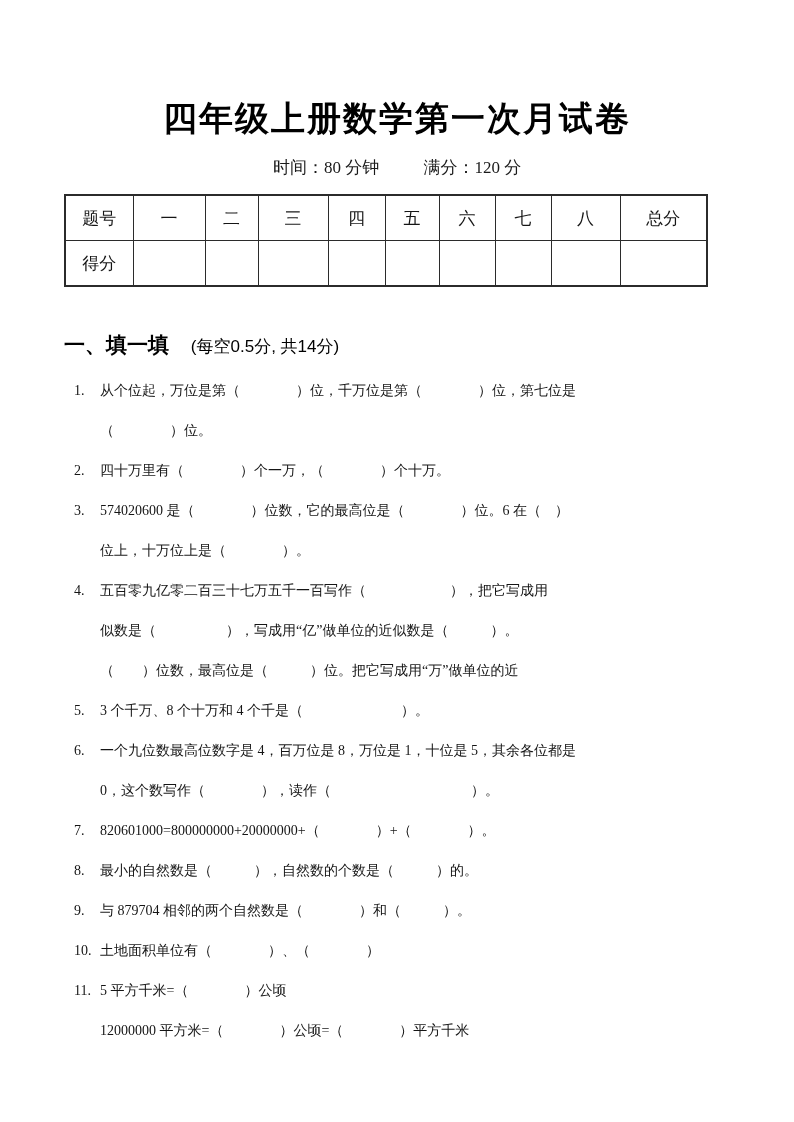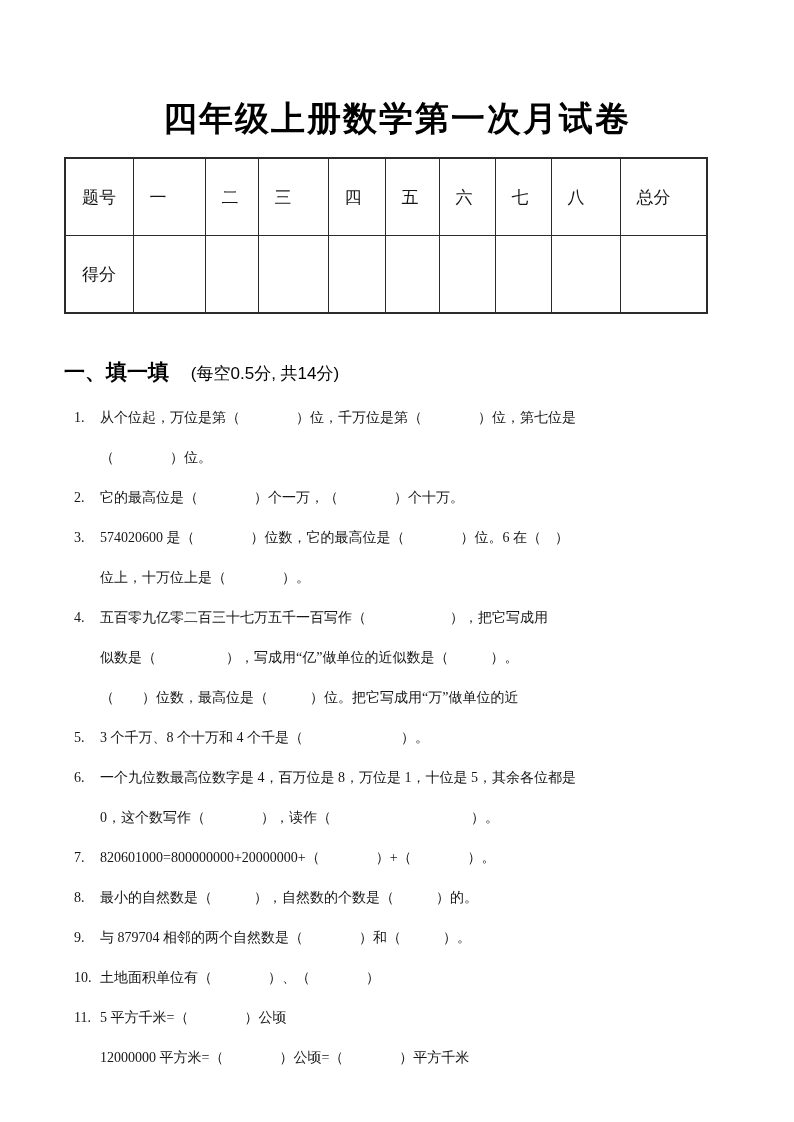--- a/index.html
+++ b/index.html
@@ -40,23 +40,24 @@
 
   table.score-table {
     border-collapse: collapse;
     table-layout: fixed;
     margin-top: 15px;
     border: 2px solid #2b2b2b;
   }
   table.score-table td {
     border: 1px solid #2b2b2b;
     height: 44px;
+    text-align: center;
     vertical-align: middle;
     font-size: 17px;
-    padding: 16px;
+    padding: 0;
     overflow: hidden;
   }
 
   .section {
     margin: 44px 0 0 0;
     font-family: "Liberation Sans", "DejaVu Sans", sans-serif;
     font-size: 21px;
     font-weight: bold;
     color: #000;
   }
@@ -83,20 +84,24 @@
     margin-left: -26px;
   }
 </style>
 </head>
 <body>
 
 <div class="page">
 
   <h1 class="title">四年级上册数学第一次月试卷</h1>
 
+  <div class="meta">
+    <span class="meta-item">时间：80 分钟</span>
+    <span class="meta-item">满分：120 分</span>
+  </div>
 
   <table class="score-table">
     <colgroup id="score-cols">
         <col style="width: 68px;">
         <col style="width: 72px;">
         <col style="width: 53px;">
         <col style="width: 70px;">
         <col style="width: 57px;">
         <col style="width: 54px;">
         <col style="width: 56px;">
@@ -136,21 +141,21 @@
     <span class="sec-title">一、填一填</span>
     <span class="sec-note">(每空0.5分, 共14分)</span>
   </h2>
 
   <div class="questions" id="questions">
       <div class="question">
         <div class="q-line"><span class="q-num">1.</span><span>从个位起，万位是第（　　　　）位，千万位是第（　　　　）位，第七位是</span></div>
         <div class="q-line"><span>（　　　　）位。</span></div>
       </div>
       <div class="question">
-        <div class="q-line"><span class="q-num">2.</span><span>它的最高位是（　　　　）个一万，（　　　　）个十万。</span></div>
+        <div class="q-line"><span class="q-num">2.</span><span>四十万里有（　　　　）个一万，（　　　　）个十万。</span></div>
       </div>
       <div class="question">
         <div class="q-line"><span class="q-num">3.</span><span>574020600 是（　　　　）位数，它的最高位是（　　　　）位。6 在（　）</span></div>
         <div class="q-line"><span>位上，十万位上是（　　　　）。</span></div>
       </div>
       <div class="question">
         <div class="q-line"><span class="q-num">4.</span><span>五百零九亿零二百三十七万五千一百写作（　　　　　　），把它写成用</span></div>
         <div class="q-line"><span>似数是（　　　　　），写成用“亿”做单位的近似数是（　　　）。</span></div>
         <div class="q-line"><span>（　　）位数，最高位是（　　　）位。把它写成用“万”做单位的近</span></div>
       </div>

